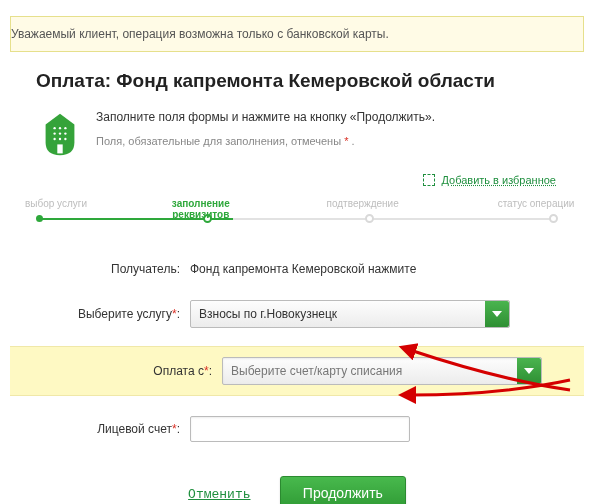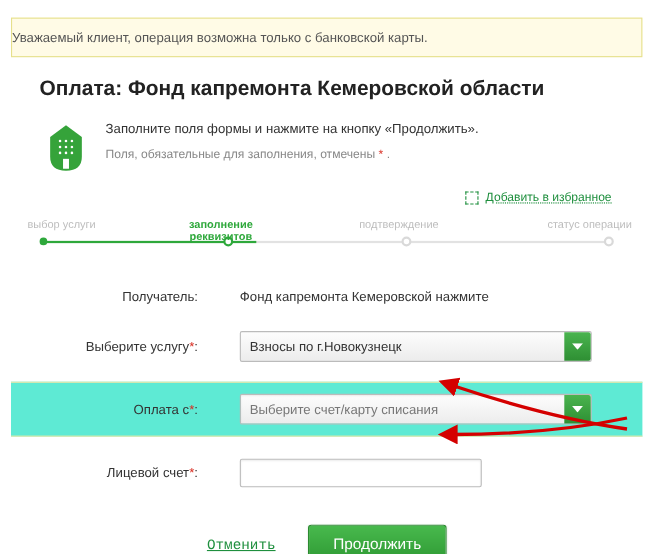--- a/index.html
+++ b/index.html
@@ -23,22 +23,22 @@
 .step-dot.sd2 { left: 32%; border-color: #2ea83b; }
 .step-dot.sd3 { left: 63%; }
 .step-dot.sd4 { right: 0; }
 .step-label { position: absolute; top: 0; font-size: 10px; color: #bdbdbd; text-align: center; width: 100px; }
 .step-label.active { color: #2ea83b; font-weight: bold; }
 .sl1 { left: -30px; }
 .sl2 { left: 22%; }
 .sl3 { left: 53%; }
 .sl4 { right: -28px; }
 .form-section { margin-left: 60px; margin-right: 10px; }
-.form-row { display: flex; align-items: center; margin-bottom: 12px; padding: 6px 0; gap: 28px; }
-.form-row.highlight { background: #5eead4; margin-left: -60px; margin-right: -10px; padding-left: 60px; padding-right: 10px; border-top: 1px solid #f0e8a8; border-bottom: 1px solid #f0e8a8; margin-bottom: 14px; padding-top: 10px; padding-bottom: 10px; }
+.form-row { display: flex; align-items: center; margin-bottom: 12px; padding: 6px 0; }
+.form-row.highlight { background: #fef9c3; margin-left: -60px; margin-right: -10px; padding-left: 60px; padding-right: 10px; border-top: 1px solid #f0e8a8; border-bottom: 1px solid #f0e8a8; margin-bottom: 14px; padding-top: 10px; padding-bottom: 10px; justify-content: center; }
 .form-label { width: 120px; text-align: right; font-size: 12px; color: #333; padding-right: 10px; flex-shrink: 0; }
 .form-value { font-size: 12px; color: #333; }
 .select-box { position: relative; width: 320px; height: 28px; border: 1px solid #bbb; border-radius: 2px; background: linear-gradient(#fdfdfd,#ececec); display: flex; align-items: center; padding: 0 30px 0 8px; font-size: 12px; color: #333; cursor: pointer; }
 .select-box.sel-grey { color: #777; box-shadow: inset 0 1px 2px rgba(0,0,0,0.08); }
 .select-arrow { position: absolute; right: 0; top: 0; width: 24px; height: 100%; background: linear-gradient(#4ab44f,#2e8f33); display: flex; align-items: center; justify-content: center; border-radius: 0 2px 2px 0; }
 .select-arrow svg { width: 10px; height: 6px; }
 .text-input { width: 220px; height: 26px; border: 1px solid #bbb; border-radius: 2px; padding: 0 6px; font-size: 12px; box-shadow: inset 0 1px 2px rgba(0,0,0,0.08); }
 .actions { text-align: center; margin-top: 28px; }
 .btn-cancel { color: #1f8f3e; text-decoration: underline; font-size: 13px; margin-right: 26px; cursor: pointer; font-family: Liberation Mono, monospace; }
 .btn-continue { display: inline-block; background: linear-gradient(#48b94d,#2f9a34); color: #fff; border: 1px solid #2b8a30; border-radius: 3px; padding: 8px 22px; font-size: 14px; cursor: pointer; box-shadow: 0 1px 2px rgba(0,0,0,0.15); }

